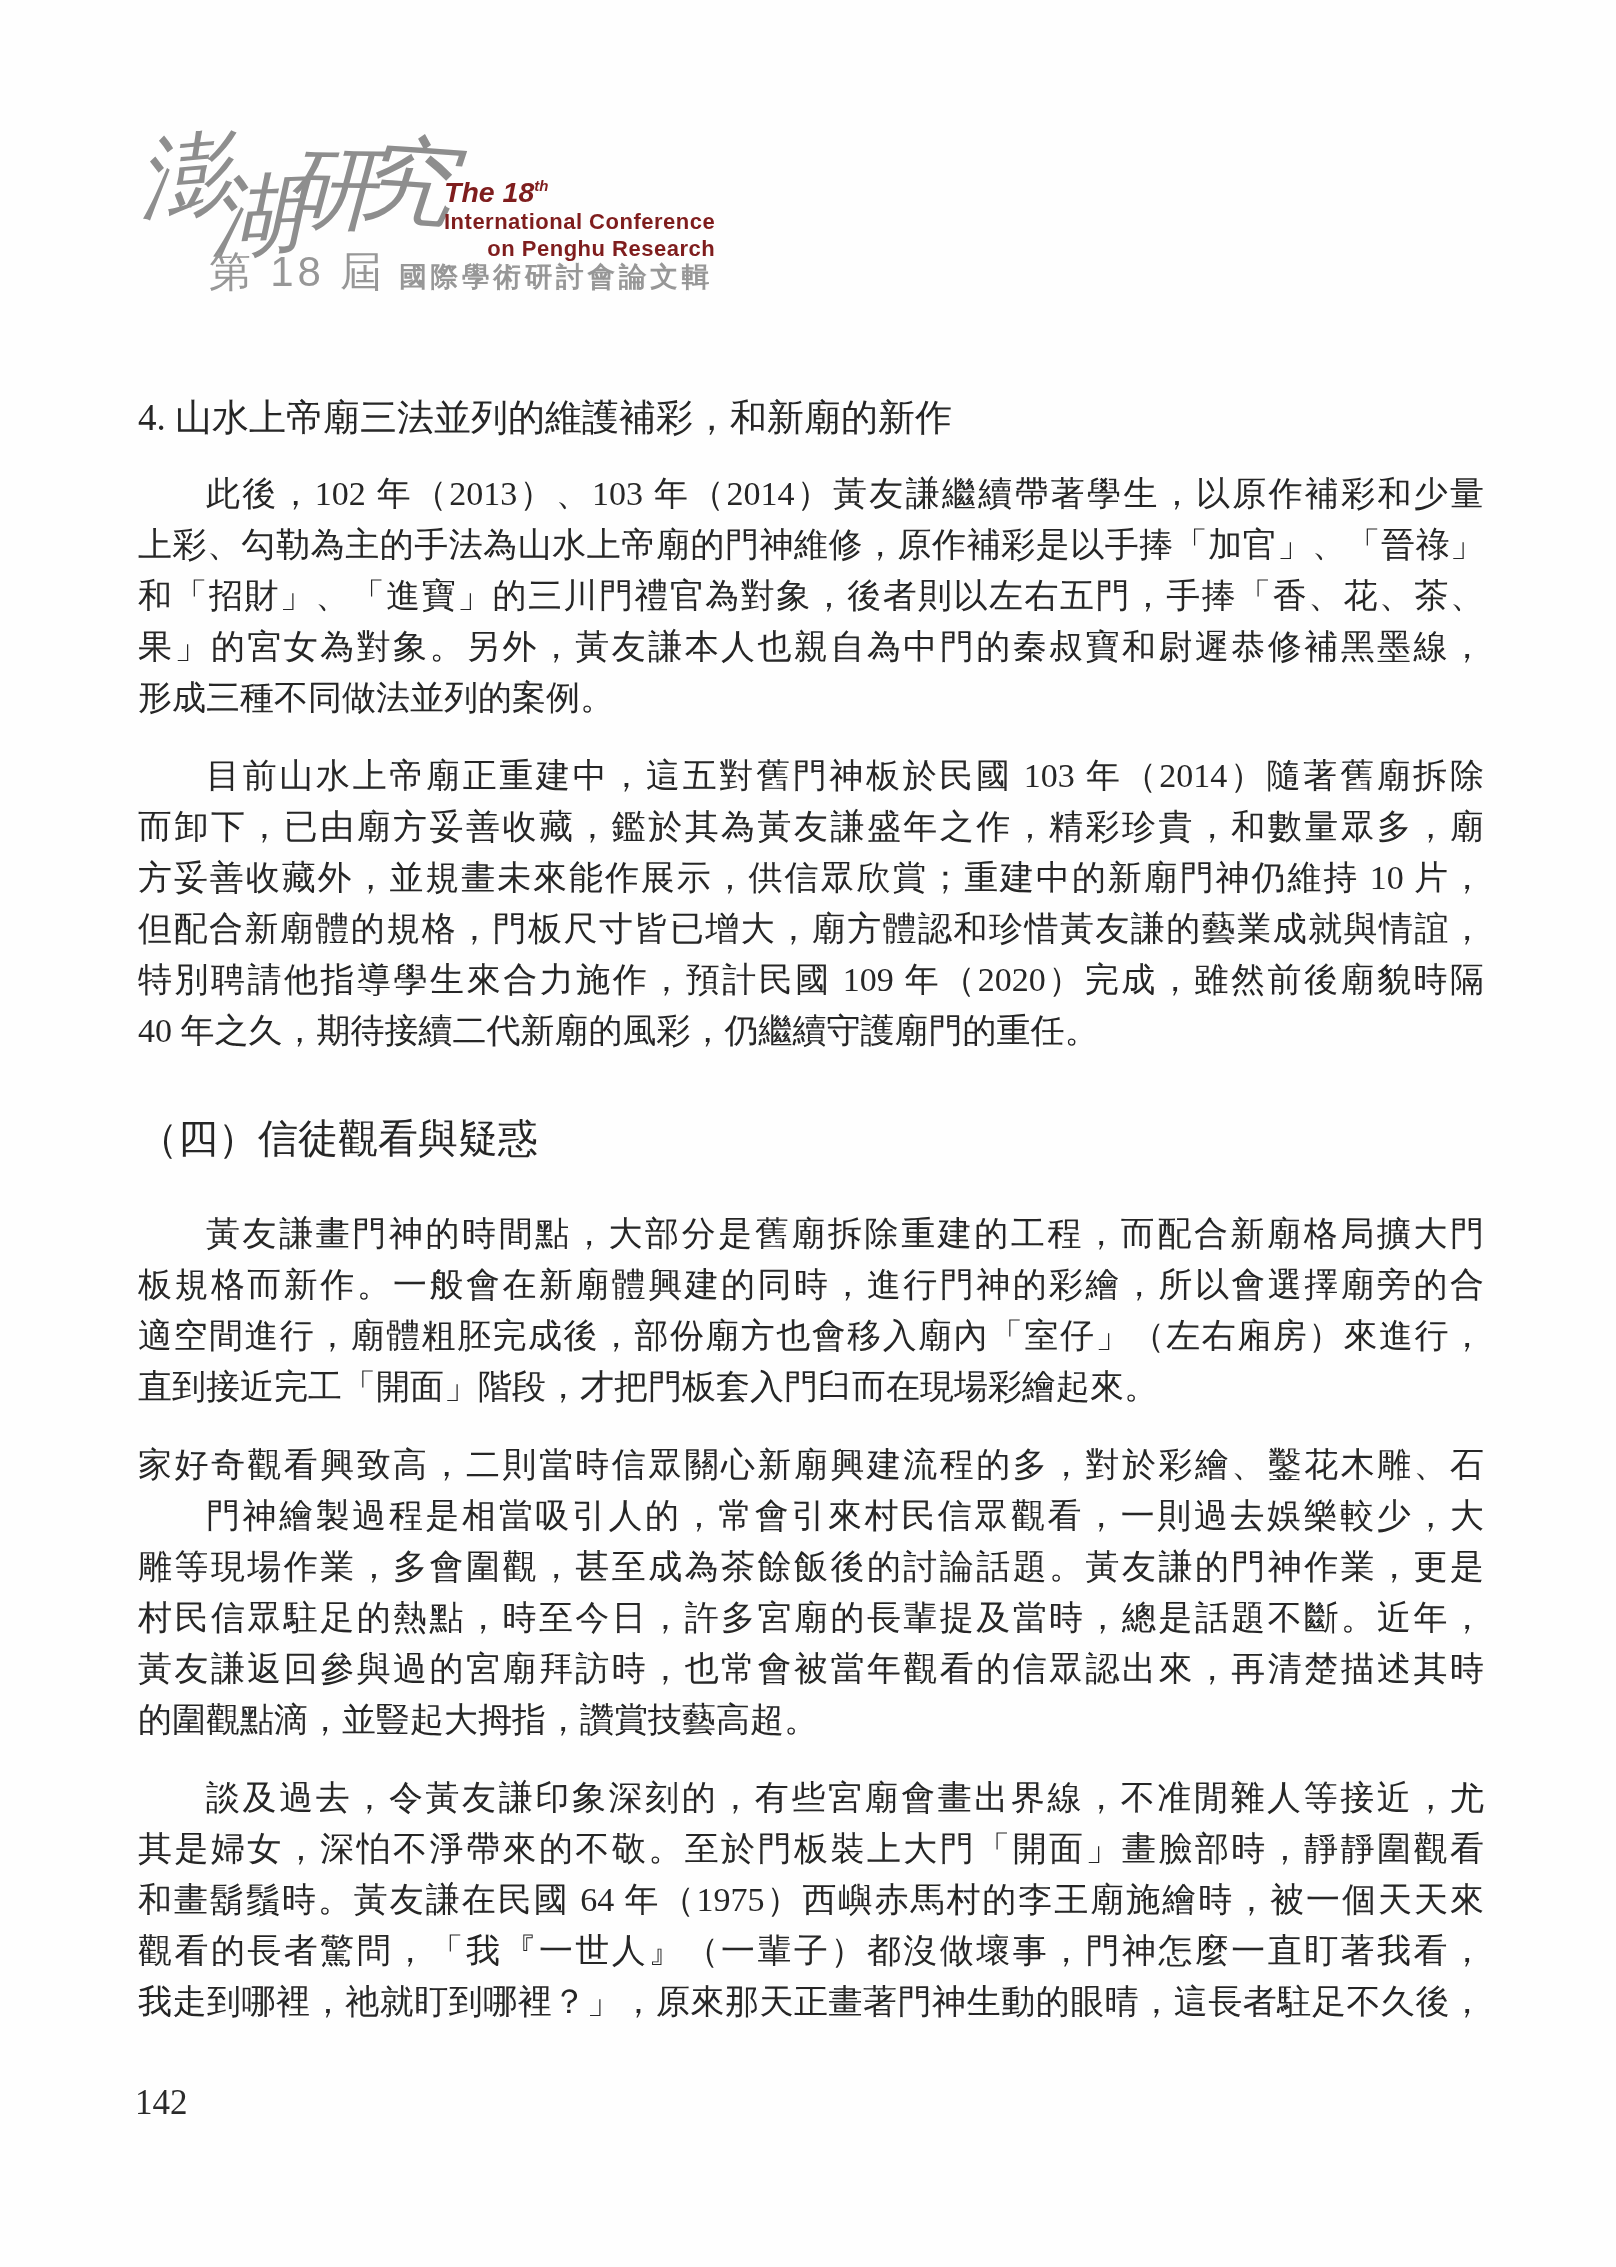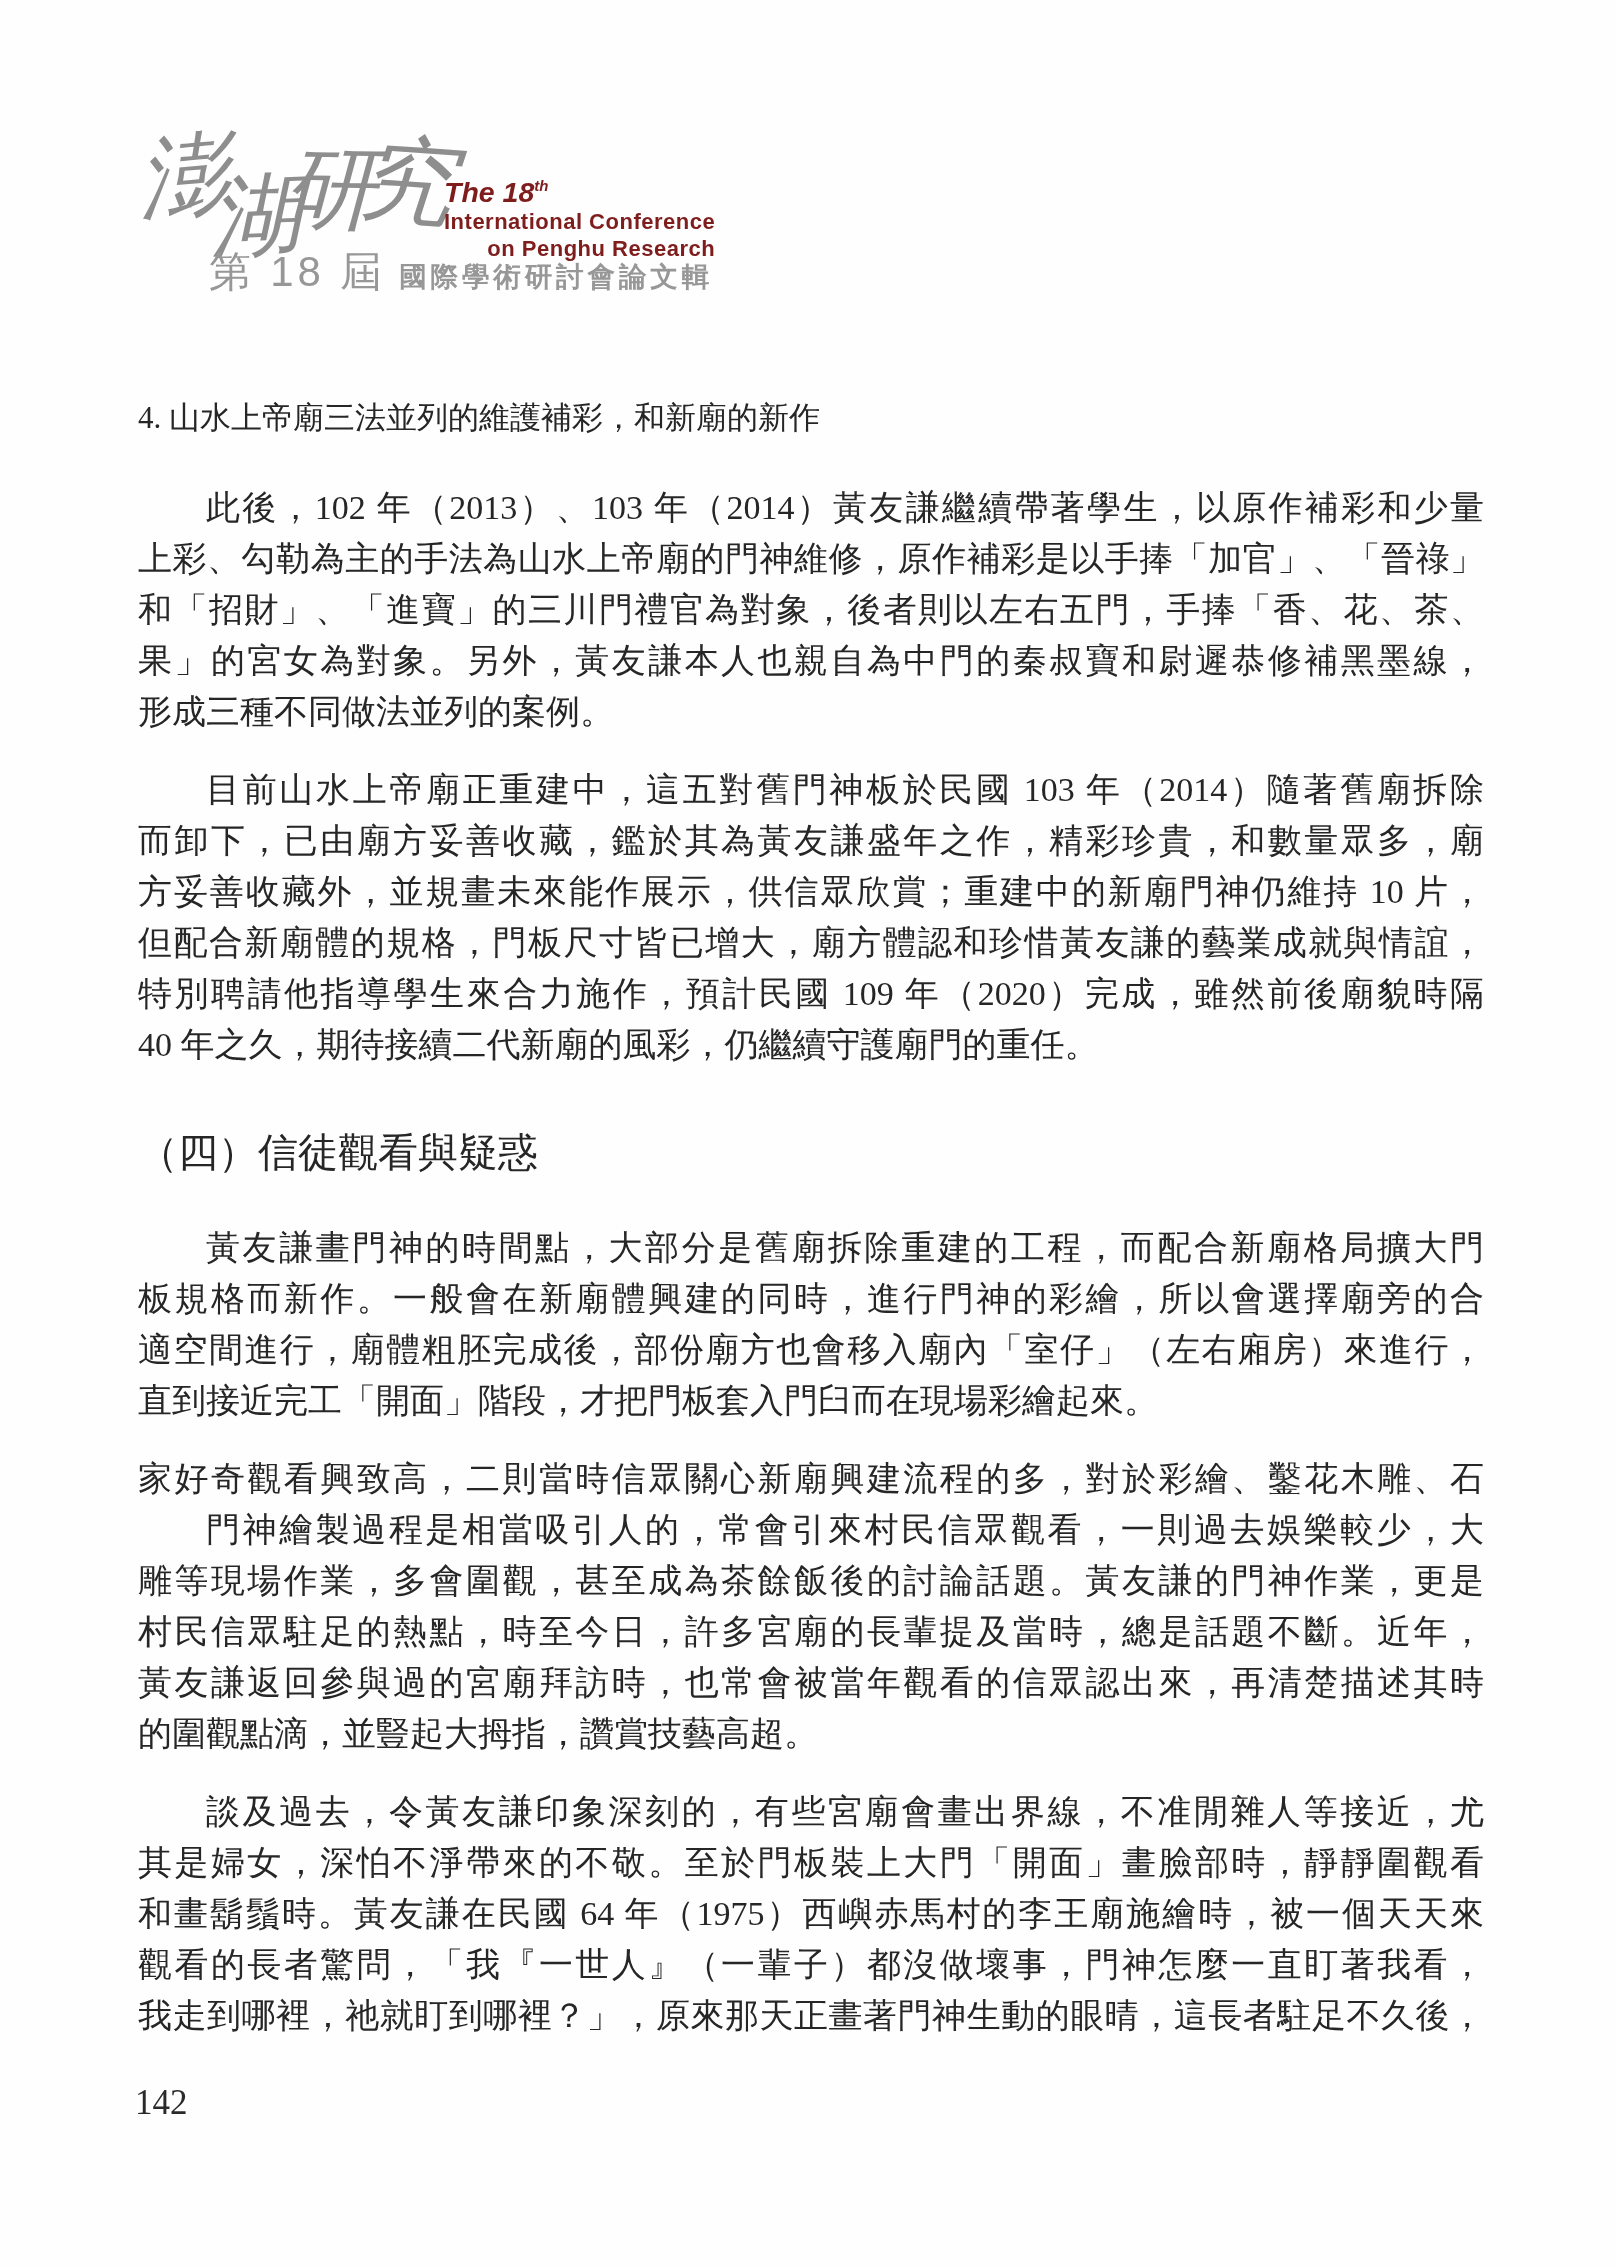--- a/index.html
+++ b/index.html
@@ -46,22 +46,22 @@
   }
   .edition { font-size:42px; letter-spacing:3.8px; }
   .series  { font-size:27.6px; letter-spacing:3.8px; font-weight:bold; }
 
   
   .body-text {
     position:absolute; left:138px; top:392px; width:1346px;
     font-size:34px; color:#262626;
   }
   .num-heading {
-    font-size:31px; line-height:51px;
-    margin-bottom:39px; font-weight:normal;
+    font-size:37px; line-height:51px;
+    margin-bottom:25px; font-weight:normal;
   }
   .sec-heading {
     font-size:40px; line-height:55px;
     margin:55px 0 42px 0; font-weight:normal;
   }
   .para { margin-bottom:27px; }
   .para .line {
     line-height:51px;
     text-align:justify;
     text-align-last:justify;

